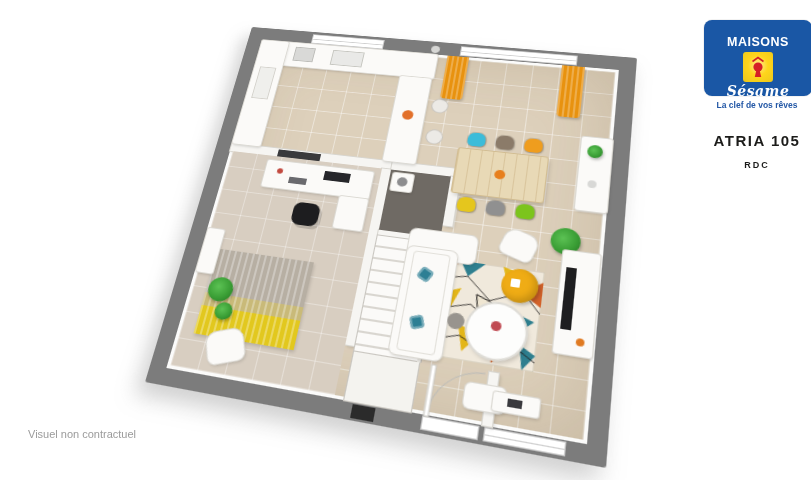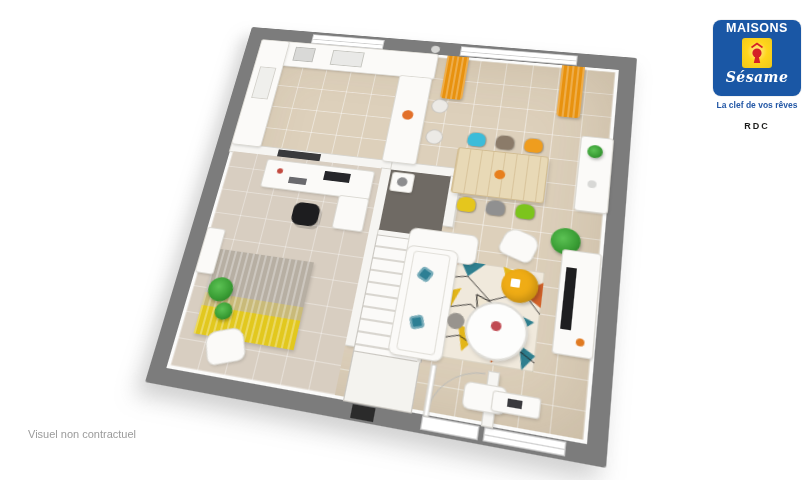--- a/index.html
+++ b/index.html
@@ -23,21 +23,21 @@
   .plant{position:absolute;border-radius:50%;background:radial-gradient(circle at 40% 40%, #5cc254 0%, #3a9e35 55%, #247422 100%);box-shadow:1px 2px 3px rgba(0,0,0,.25);}
   .chair{position:absolute;width:17px;height:15px;border-radius:7px 7px 5px 5px;box-shadow:0 0 0 1px rgba(0,0,0,.12),1px 1px 2px rgba(0,0,0,.2);}
   .stairs{position:absolute;background:repeating-linear-gradient(180deg,#fbfaf8 0 10px,#d9d6d0 10px 12px);box-shadow:0 0 0 1px #c9c6c0;}
   .rug-office{position:absolute;background:linear-gradient(180deg,#b7afa3 0 52%,#c9ba79 52% 68%,#e2c81e 68% 100%);
       background-image:repeating-linear-gradient(90deg,rgba(255,255,255,.30) 0 2px,transparent 2px 6px),linear-gradient(180deg,#b7afa3 0 52%,#c9ba79 52% 68%,#e2c81e 68% 100%);
       box-shadow:1px 2px 3px rgba(0,0,0,.15);}
   .pillow{position:absolute;width:12px;height:12px;background:#2d7f94;border-radius:3px;box-shadow:inset 0 0 0 2px rgba(255,255,255,.35);}
 
   
   .brand{position:absolute;left:704px;top:20px;width:106px;text-align:center;}
-  .brand-card{width:88px;height:76px;margin:0 auto;background:#1a57a5;border-radius:8px;padding-top:1px;box-sizing:border-box;box-shadow:0 0 0 1px rgba(0,0,0,.05);}
+  .brand-card{width:108px;height:76px;margin:0 auto;background:#1a57a5;border-radius:8px;padding-top:15px;box-sizing:border-box;box-shadow:0 0 0 1px rgba(0,0,0,.05);}
   .brand-top{color:#ffffff;font-size:12.5px;font-weight:bold;letter-spacing:.5px;}
   .key-square{width:30px;height:30px;margin:3px auto 1px auto;background-color:#ffd51c;border-radius:3px;
               background-image:radial-gradient(circle at 50% 45%, rgba(255,255,255,.55) 0%, rgba(255,255,255,0) 45%, rgba(222,188,23,.55) 100%);
               display:flex;align-items:center;justify-content:center;}
   .brand-script{color:#ffffff;font-size:14px;font-weight:bold;font-style:italic;font-family:"DejaVu Serif",serif;letter-spacing:.5px;}
   .tagline{margin-top:4px;color:#2458a6;font-size:8.5px;font-weight:bold;}
   .model{margin-top:22px;color:#1c1c1a;font-size:15px;font-weight:800;letter-spacing:1.5px;}
   .level{color:#1c1c1a;font-size:9px;font-weight:800;letter-spacing:2px;margin-top:11px;}
   .disclaimer{position:absolute;left:28px;top:428px;color:#9b9b9b;font-size:11px;}
 </style>
@@ -169,17 +169,18 @@
       <div class="key-square" style="background-color: rgb(255, 213, 28);">
         <svg width="20" height="22" viewBox="0 0 20 22">
           <path d="M4.5 5.5 L10 1.5 L15.5 5.5" stroke="#d51f26" stroke-width="1.6" fill="none"></path>
           <circle cx="10" cy="11" r="4.6" fill="#d51f26"></circle>
           <polygon points="6.8,21 13.2,21 11.4,13 8.6,13" fill="#d51f26"></polygon>
         </svg>
       </div>
       <div class="brand-script">Sésame</div>
     </div>
     <div class="tagline">La clef de vos rêves</div>
+    <div class="model">ATRIA 105</div>
     <div class="level">RDC</div>
   </div>
 
   <div class="disclaimer">Visuel non contractuel</div>
 </div>
 
 </body></html>

